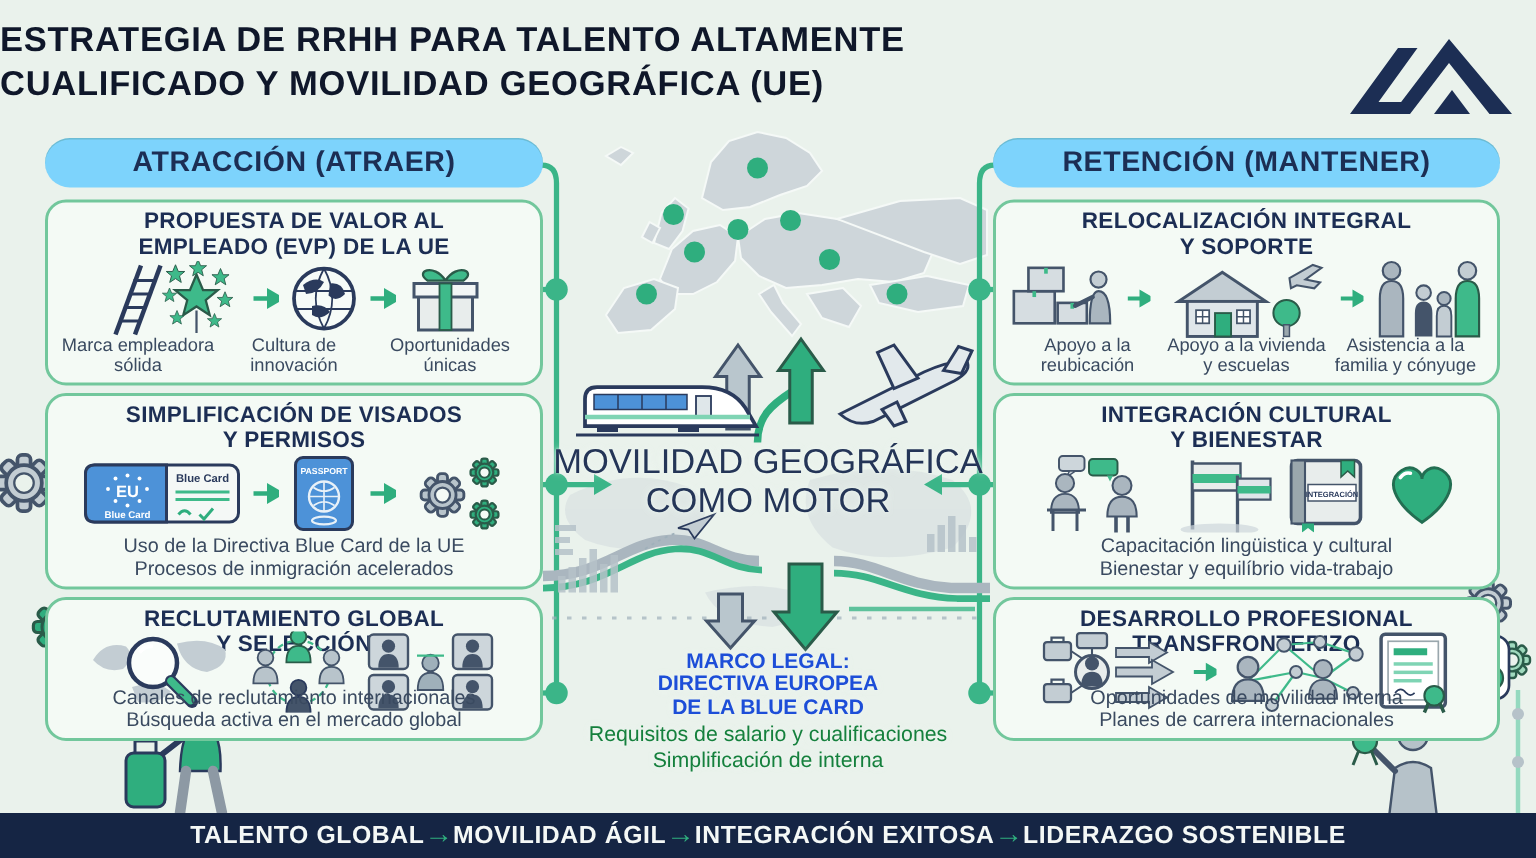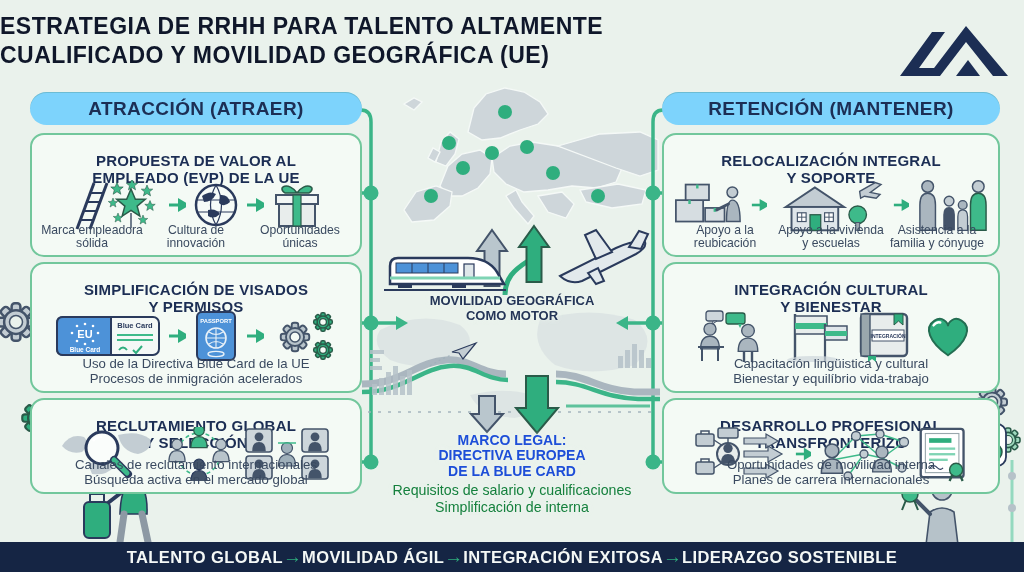--- a/index.html
+++ b/index.html
@@ -25,38 +25,38 @@
   .col-left  { left:30px;  width:332px; }
   .col-right { left:662px; width:338px; }
   .pill {
     height:33px; border-radius:17px; background:#7dd3fc;
     display:flex; align-items:center; justify-content:center;
     font-weight:800; font-size:19px; letter-spacing:.4px; color:#1c2e54;
     margin-bottom:3px; box-shadow:0 1px 0 rgba(60,120,90,.25) inset;
   }
   .card {
     background:#f4faf5; border:2px solid #72c79c; border-radius:14px;
-    margin-top:5px; padding:18px 8px 4px; display:flex; flex-direction:column;
+    margin-top:5px; padding:5px 8px 4px; display:flex; flex-direction:column;
   }
   .card-evp, .card-relocation { height:124px; }
   .card-visas, .card-integration { height:131px; }
   .card-recruiting, .card-development { height:96px; }
   .card h3 {
     text-align:center; font-size:15px; line-height:1.12; font-weight:800;
     letter-spacing:.2px; color:#1c2e54;
   }
   .icon-row { flex:1; display:flex; align-items:center; justify-content:center; gap:7px; min-height:0; }
   .caption-cols { display:flex; align-items:flex-end; }
   .caption-cols span { flex:1; text-align:center; font-size:12.2px; line-height:1.12; color:#3a4a60; font-weight:500; }
   .caption-lines { text-align:center; font-size:13.2px; line-height:1.18; color:#3a4a60; font-weight:500; }
 
   
   .motor-title {
     position:absolute; left:362px; width:300px; top:294px; z-index:2;
-    text-align:center; font-weight:700; font-size:13px; line-height:1.14;
+    text-align:center; font-weight:400; font-size:23px; line-height:1.14;
     color:#243557; text-shadow:0 0 6px rgba(240,248,243,.9), 0 0 2px rgba(240,248,243,.9);
   }
   .legal-block {
     position:absolute; left:352px; width:320px; top:433px; z-index:2; text-align:center;
     text-shadow:0 0 6px rgba(240,248,243,.9);
   }
   .legal-block .lt { font-weight:800; font-size:14px; line-height:1.1; color:#1d4ed8; }
   .legal-block .ls { font-size:14.2px; line-height:1.2; color:#15803d; font-weight:500; margin-top:3px; }
 
   

